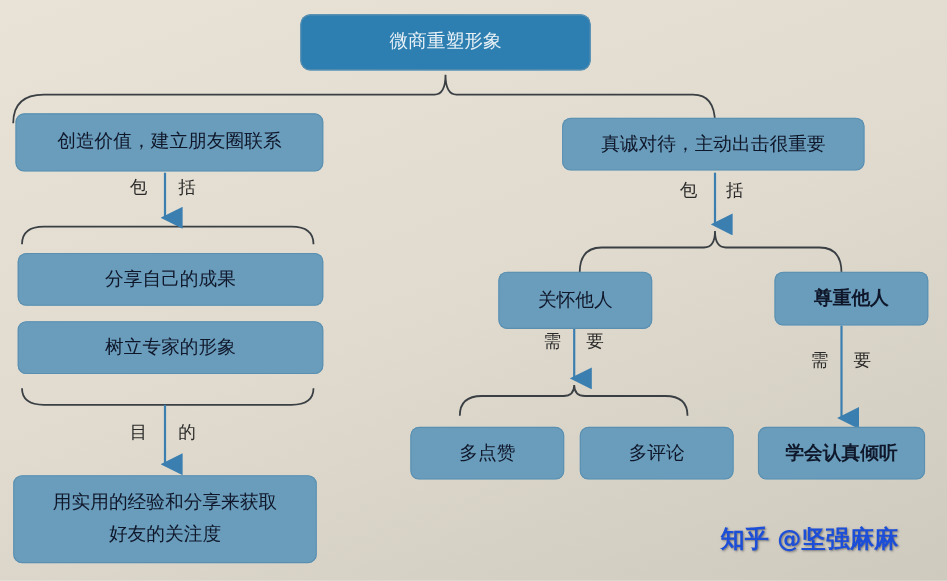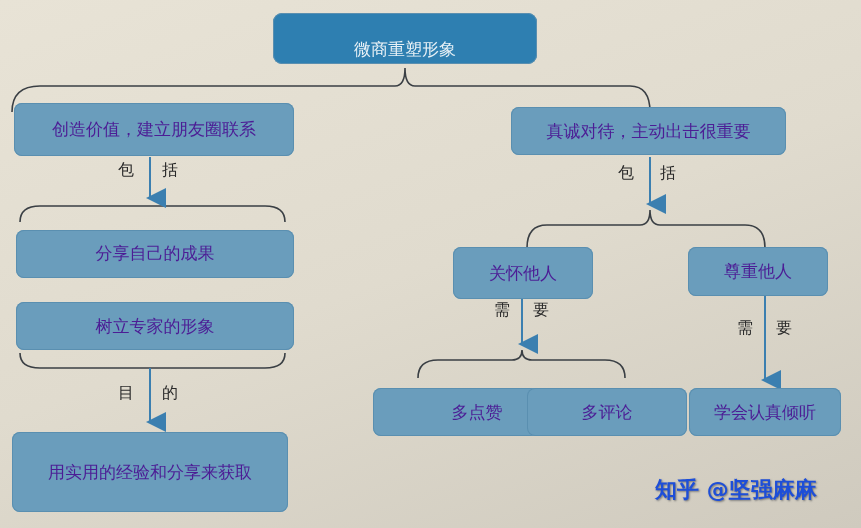--- a/index.html
+++ b/index.html
@@ -2,22 +2,22 @@
 <html><head>
 <meta charset="utf-8">
 <style>
   html, body { margin:0; padding:0; }
   body { width:861px; height:528px; position:relative; overflow:hidden;
          background: linear-gradient(160deg,#e8e3d6 0%,#e0dbce 50%,#cfcabe 100%);
          font-family:"DejaVu Sans","Liberation Sans",sans-serif; }
   .box { position:absolute; border-radius:8px; background:#6a9dbc;
          box-shadow: inset 0 0 0 1px #5a8fb0;
          display:flex; align-items:center; justify-content:center; text-align:center;
-         color:#4c1d95; font-size:17px; line-height:1.7; }
-  .root { background:#2e7fb1; color:#e8f1f6; border-radius:9px;align-items:flex-end; }
+         color:#0f172a; font-size:17px; line-height:1.7; }
+  .root { background:#2e7fb1; color:#e8f1f6; border-radius:9px; }
   .lbl { position:absolute; font-size:16px; color:#2a2a2a; }
   svg.lines { position:absolute; left:0; top:0; }
   .wm { position:absolute; left:655px; top:475px; font-size:22px; color:#1d4ed8;
         text-shadow:1px 1px 2px #777; font-weight:bold; }
 </style>
 </head>
 <body>
 
 <svg class="lines" width="861" height="528">
   <defs>
@@ -52,51 +52,52 @@
 
 <div class="box" style="left:14px;top:103px;width:280px;height:53px;">
     <span>创造价值，建立朋友圈联系</span>
   </div>
 <span class="lbl" style="left:118px;top:160px;">包</span>
 <span class="lbl" style="left:162px;top:160px;">括</span>
 
 <div class="box" style="left:16px;top:230px;width:278px;height:48px;font-family:Liberation Serif, serif;">
     <span>分享自己的成果</span>
   </div>
-<div class="box" style="left:16px;top:302px;width:278px;height:48px;">
+<div class="box" style="left:16px;top:292px;width:278px;height:48px;">
     <span>树立专家的形象</span>
   </div>
 <span class="lbl" style="left:118px;top:383px;">目</span>
 <span class="lbl" style="left:162px;top:383px;">的</span>
 
 <div class="box" style="left:12px;top:432px;width:276px;height:80px;flex-direction:column;">
   <span>用实用的经验和分享来获取</span>
+  <span>好友的关注度</span>
 </div>
 
 <div class="box" style="left:511px;top:107px;width:275px;height:48px;text-align:right;">
     <span>真诚对待，主动出击很重要</span>
   </div>
 <span class="lbl" style="left:618px;top:163px;">包</span>
 <span class="lbl" style="left:660px;top:163px;">括</span>
 
 <div class="box" style="left:453px;top:247px;width:140px;height:52px;">
     <span>关怀他人</span>
   </div>
 <span class="lbl" style="left:494px;top:300px;">需</span>
 <span class="lbl" style="left:533px;top:300px;">要</span>
 
-<div class="box" style="left:688px;top:247px;width:140px;height:49px;">
+<div class="box" style="left:704px;top:247px;width:140px;height:49px;font-weight:bold;">
     <span>尊重他人</span>
   </div>
 <span class="lbl" style="left:737px;top:318px;">需</span>
 <span class="lbl" style="left:776px;top:318px;">要</span>
 
-<div class="box" style="left:373px;top:388px;width:140px;height:48px;padding-left:34px;">
+<div class="box" style="left:373px;top:388px;width:140px;height:48px;">
     <span>多点赞</span>
   </div>
-<div class="box" style="left:527px;top:388px;width:160px;height:48px;">
+<div class="box" style="left:527px;top:388px;width:140px;height:48px;">
     <span>多评论</span>
   </div>
-<div class="box" style="left:689px;top:388px;width:152px;height:48px;">
+<div class="box" style="left:689px;top:388px;width:152px;height:48px;font-weight:bold;">
     <span>学会认真倾听</span>
   </div>
 
 <span class="wm">知乎 @坚强麻麻</span>
 
 </body></html>

